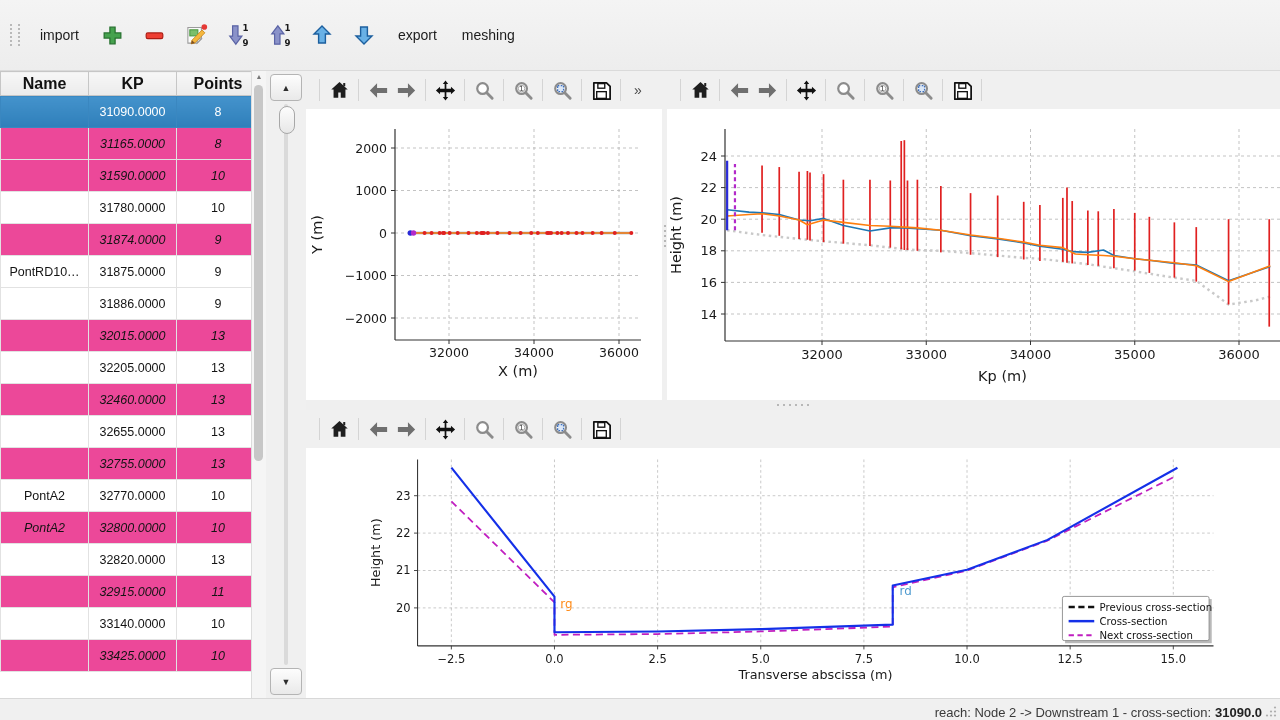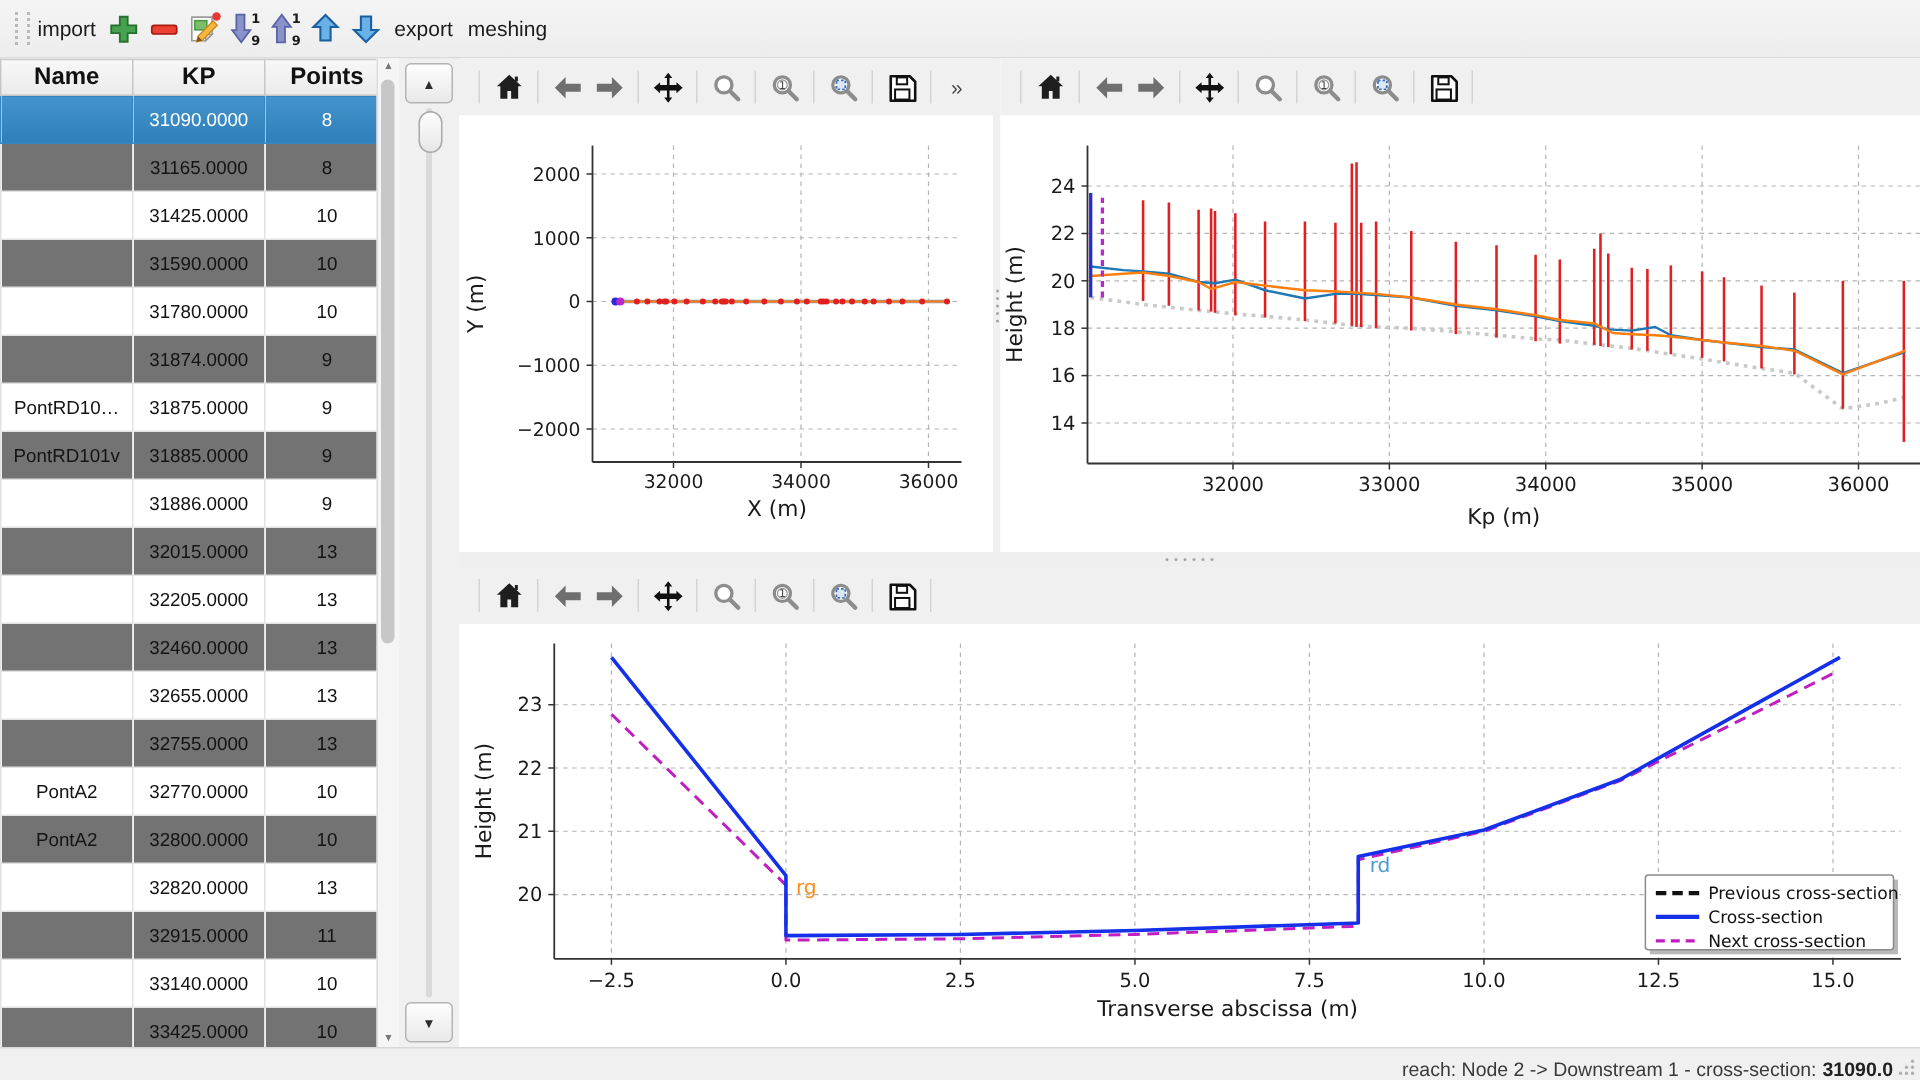--- a/index.html
+++ b/index.html
@@ -2,36 +2,36 @@
 <html><head>
 <meta charset="utf-8">
 <style>
   html,body{margin:0;padding:0;}
   body{width:1280px;height:720px;overflow:hidden;background:#f0f0f0;
        font-family:"Liberation Sans",sans-serif;-webkit-font-smoothing:antialiased;}
   #app{width:1280px;height:720px;display:flex;flex-direction:column;position:relative;}
 
   
   .top-toolbar{height:38px;flex:0 0 auto;background:linear-gradient(#f4f4f4,#ededed);
-    border-bottom:1px solid #dadada;display:flex;align-items:center;padding:0 10px;}
+    border-bottom:1px solid #dadada;display:flex;align-items:center;gap:15px;padding:16px 10px;}
   .tb-grip{width:6px;height:22px;border-left:2px dotted #b9b9b9;border-right:2px dotted #b9b9b9;}
   .tb-text{font-size:14px;color:#1c1c1c;padding:3px 5px;cursor:default;}
   .tb-icon{width:27px;height:27px;display:flex;align-items:center;justify-content:center;}
 
   
   .main{flex:1;display:flex;min-height:0;}
 
   
   .left-panel{width:266px;flex:0 0 auto;background:#fff;position:relative;overflow:hidden;}
   table.xs-table{border-collapse:collapse;table-layout:fixed;width:252px;font-size:12.5px;}
   table.xs-table th{height:21px;background:linear-gradient(#f7f7f7,#ebebeb);
      border:1px solid #c6c6c6;font-weight:bold;color:#111;font-size:16px;}
   table.xs-table td{height:29px;border:1px solid #e2e2e2;text-align:center;color:#141414;
      overflow:hidden;white-space:nowrap;}
-  tr.odd td{background:#737373;}
+  tr.odd td{background:#ec4899;font-style:italic;}
   tr.sel td{background:linear-gradient(#4493cc,#2f7fba);color:#fff;border-color:#3a87c0;}
   .col-name{width:85px;}.col-kp{width:85px;}.col-points{width:80px;margin-top:20px;}
 
   
   .inner-scroll{position:absolute;top:0;right:0;width:14px;height:660px;background:#f5f5f5;
      border-left:1px solid #dcdcdc;}
   .inner-scroll .arr{position:absolute;left:0;width:14px;height:12px;color:#777;font-size:7px;
      text-align:center;line-height:12px;}
   .inner-thumb{position:absolute;left:2px;top:14px;width:9px;height:376px;background:#c7c7c7;
      border-radius:5px;}
@@ -145,48 +145,38 @@
             <tr class="sel">
               <td class="col-name"></td>
               <td class="col-kp">31090.0000</td>
               <td class="col-points">8</td>
             </tr>
             <tr class="odd">
               <td class="col-name"></td>
               <td class="col-kp">31165.0000</td>
               <td class="col-points">8</td>
             </tr>
-            <tr>
-              <td class="col-name"></td>
-              <td class="col-kp">31425.0000</td>
-              <td class="col-points">10</td>
-            </tr>
             <tr class="odd">
               <td class="col-name"></td>
               <td class="col-kp">31590.0000</td>
               <td class="col-points">10</td>
             </tr>
             <tr>
               <td class="col-name"></td>
               <td class="col-kp">31780.0000</td>
               <td class="col-points">10</td>
             </tr>
             <tr class="odd">
               <td class="col-name"></td>
               <td class="col-kp">31874.0000</td>
               <td class="col-points">9</td>
             </tr>
             <tr>
               <td class="col-name">PontRD10…</td>
               <td class="col-kp">31875.0000</td>
-              <td class="col-points">9</td>
-            </tr>
-            <tr class="odd">
-              <td class="col-name">PontRD101v</td>
-              <td class="col-kp">31885.0000</td>
               <td class="col-points">9</td>
             </tr>
             <tr>
               <td class="col-name"></td>
               <td class="col-kp">31886.0000</td>
               <td class="col-points">9</td>
             </tr>
             <tr class="odd">
               <td class="col-name"></td>
               <td class="col-kp">32015.0000</td>

